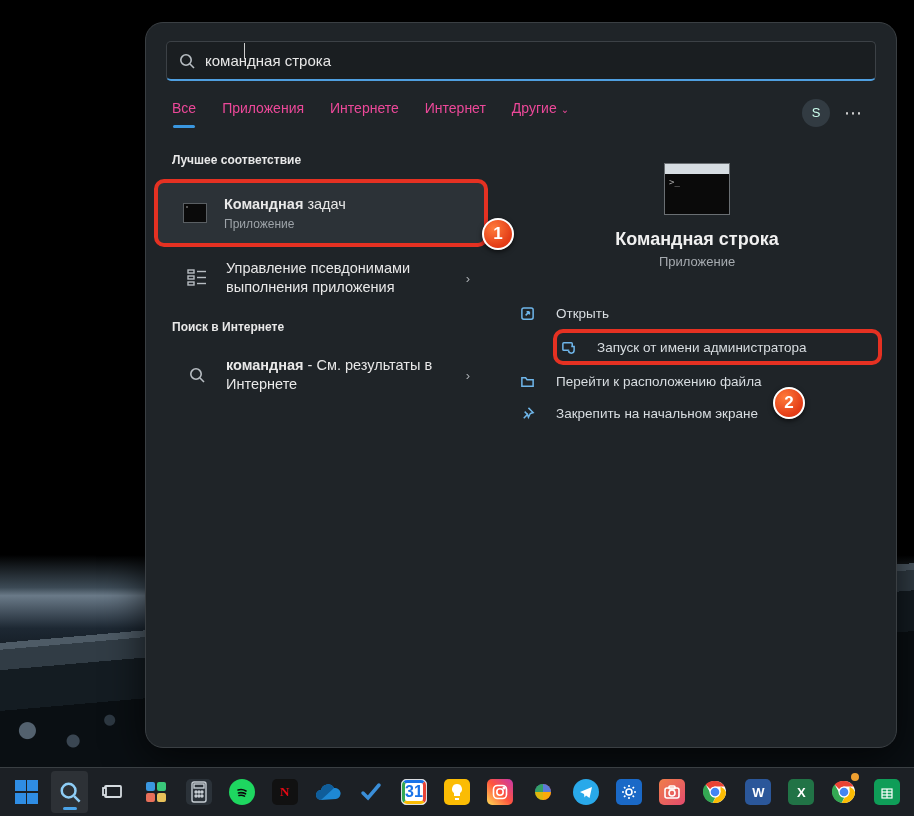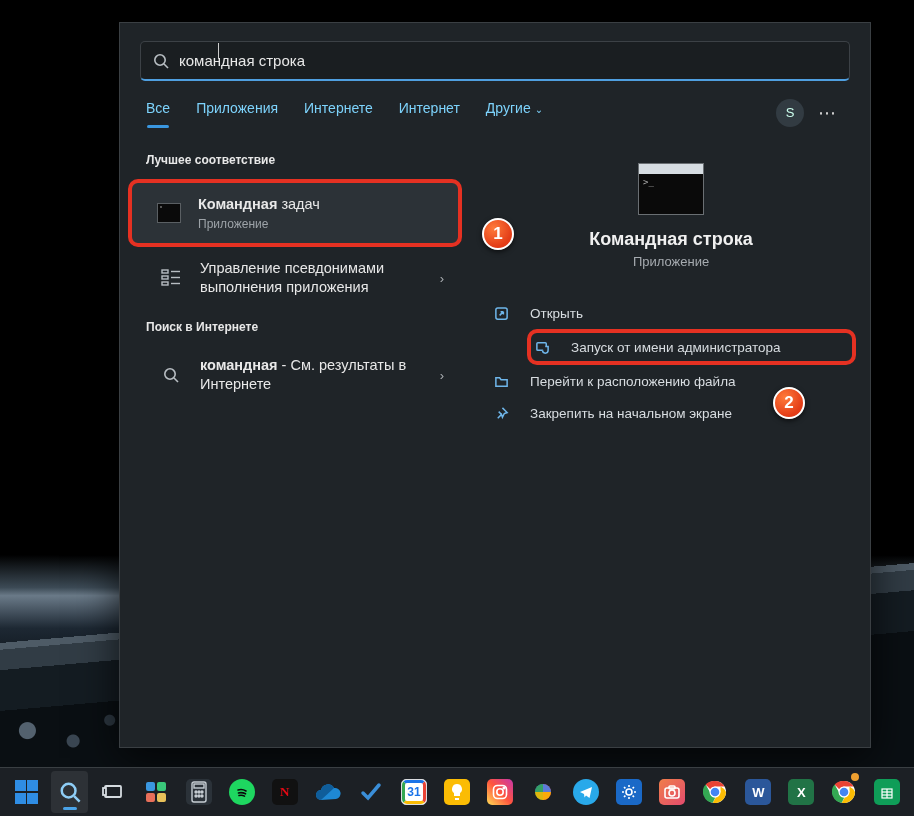--- a/index.html
+++ b/index.html
@@ -18,24 +18,24 @@
   .terrain {
     position: absolute; left:0; right:0; bottom:49px; height:260px;
     background:
       radial-gradient(circle at 8% 90%, #3a4652 0 6px, transparent 7px),
       radial-gradient(circle at 3% 86%, #53616e 0 8px, transparent 9px),
       radial-gradient(circle at 12% 82%, #2d3842 0 5px, transparent 6px),
       linear-gradient(175deg, transparent 0 40%, #4e5b66 40% 42%, #313c45 42% 48%, #141c22 48% 60%, #0a0f13 60% 100%);
   }
   .start-panel {
     position: absolute;
-    left: 119px; top: 22px;
+    left: 145px; top: 22px;
     width: 752px; height: 726px;
     background: #1f2428;
-    border-radius: 0;
+    border-radius: 18px;
     box-shadow: 0 10px 40px rgba(0,0,0,.7);
     border: 1px solid #3a3f43;
     display: flex; flex-direction: column;
     overflow: hidden;
   }
   .search-row { padding: 18px 20px 0 20px; }
   .search-box {
     position: relative;
     background: #1a1e21;
     border: 1px solid #3c4146;
@@ -49,21 +49,21 @@
   .search-text { margin-left: 10px; font-size: 15px; color: #e8e8e8; position: relative; }
   .caret {
     position: absolute; top: 1px; width: 1px; height: 16px; background: #ccc;
     left: 77px;
   }
   .tabs-row {
     display: flex; align-items: center;
     padding: 16px 26px 0 26px; height: 48px;
     border-bottom: 1px solid transparent;
   }
-  .tab { margin-right: 26px; font-size: 14px; color: #7dd3fc; cursor: pointer; position: relative; padding-bottom:10px; }
+  .tab { margin-right: 26px; font-size: 14px; color: #ec4899; cursor: pointer; position: relative; padding-bottom:10px; }
   .tab.active::after {
     content: ''; position: absolute; left: 0; right: 0; bottom: -2px;
     height: 3px; background: #3a97e0; border-radius: 2px; width: 22px; margin: 0 auto;
   }
   .tab .chev { margin-left: 4px; font-size: 10px; }
   .tabs-spacer { flex: 1; }
   .avatar {
     width: 28px; height: 28px; border-radius: 50%;
     background: #323b42; display: flex; align-items: center; justify-content: center;
     font-size: 13px; color: #cfe; margin-right: 8px;
@@ -327,21 +327,21 @@
         <path d="M6 17 a5 5 0 0 1 0 -10 a7 7 0 0 1 13 -2 a5.5 5.5 0 0 1 2 11 z" fill="#1e88d4"></path>
         <path d="M6 17 a5 5 0 0 1 0 -10 a7 7 0 0 1 13 -2" fill="#0f5d9a"></path>
       </svg>
     </div>
   <div class="tb-item">
       <svg width="24" height="24" viewBox="0 0 24 24" fill="none" stroke="#3a8ed8" stroke-width="3.5" stroke-linecap="round">
         <path d="M4 13 l5 5 l11 -13"></path>
       </svg>
     </div>
   <div class="tb-item">
-      <div class="tb-icon" style="background:#fff;color:#1a73e8;border:1px solid #dadce0;position:relative;font-size:12px">31<span style="position:absolute;inset:0;border:3px solid;border-color:#1a73e8 #ea4335 #fbbc04 #34a853;border-radius:5px"></span></div>
+      <div class="tb-icon" style="background:#fff;color:#1a73e8;border:1px solid #dadce0;position:relative;font-size:16px">31<span style="position:absolute;inset:0;border:3px solid;border-color:#1a73e8 #ea4335 #fbbc04 #34a853;border-radius:5px"></span></div>
     </div>
   <div class="tb-item">
       <div class="tb-icon" style="background:#fbbc04">
         <svg width="14" height="18" viewBox="0 0 14 18" fill="#fff">
           <path d="M7 1 a5 5 0 0 1 3 9 v3 h-6 v-3 a5 5 0 0 1 3 -9 z M5 15 h4 v2 h-4 z"></path>
         </svg>
       </div>
     </div>
   <div class="tb-item">
       <div class="tb-icon" style="background:linear-gradient(45deg,#fd5,#ff543e 50%,#c837ab)">

